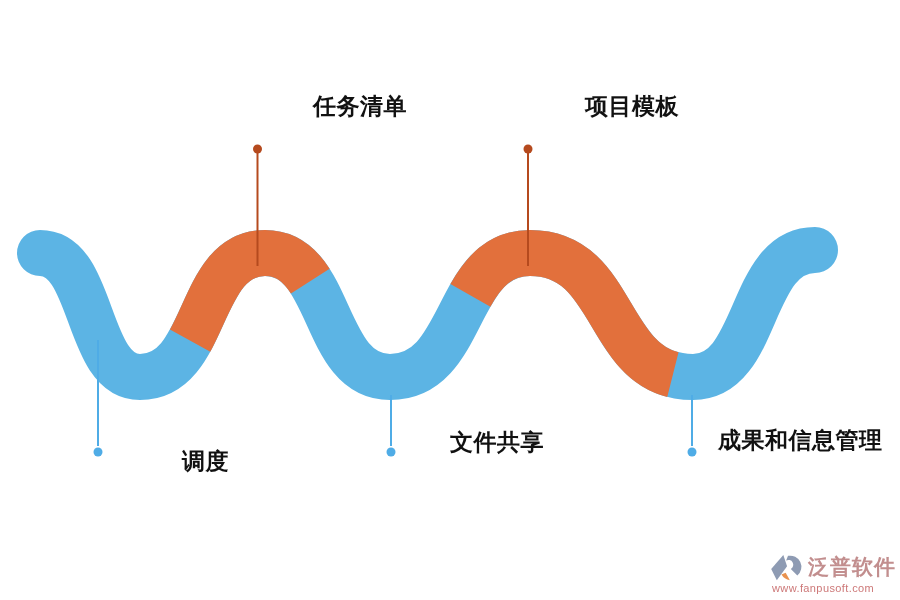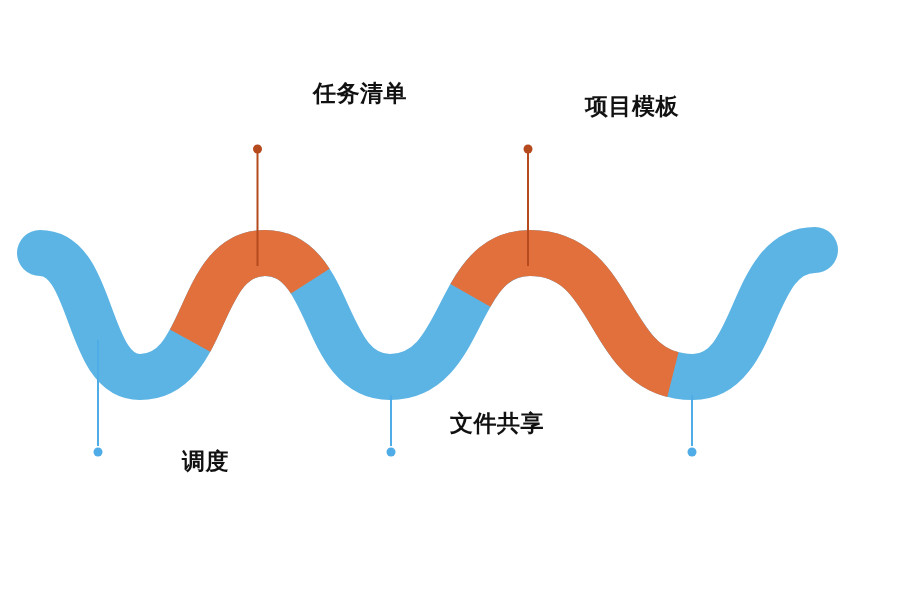--- a/index.html
+++ b/index.html
@@ -13,24 +13,24 @@
   .stage svg.diagram{position:absolute;left:0;top:0;}
   .lbl{
     position:absolute;
     font-size:23px;
     font-weight:bold;
     color:#111111;
     letter-spacing:0.5px;
     white-space:nowrap;
     line-height:1;
   }
-  .lbl-task-list{left:313px;top:82px;}
+  .lbl-task-list{left:313px;top:95px;}
   .lbl-project-template{left:585px;top:95px;text-align:right;}
   .lbl-scheduling{left:182px;top:450px;}
-  .lbl-file-sharing{left:450px;top:412px;}
+  .lbl-file-sharing{left:450px;top:431px;}
   .lbl-results{left:718px;top:429px;}
   .watermark{
     position:absolute;
     left:770px;top:554px;
     width:126px;
     line-height:1;
   }
   .wm-row{display:flex;align-items:flex-start;}
   .wm-logo{width:36px;height:28px;flex:0 0 auto;}
   .wm-brand{
@@ -82,15 +82,27 @@
     <g>
       <line x1="692" y1="395" x2="692" y2="446" stroke-width="2" stroke="#4FACE6"></line>
       <circle cx="692" cy="452" r="4.5" fill="#4FACE6"></circle>
     </g>
   </svg>
 
   <div class="lbl lbl-task-list">任务清单</div>
   <div class="lbl lbl-project-template">项目模板</div>
   <div class="lbl lbl-scheduling">调度</div>
   <div class="lbl lbl-file-sharing">文件共享</div>
+  <div class="lbl lbl-results">成果和信息管理</div>
 
+  <div class="watermark">
+    <div class="wm-row">
+      <svg class="wm-logo" viewBox="0 0 38 30">
+        <path d="M1 16 L14 1 L18 13 L7 28 Z" fill="#8e9bb3"></path>
+        <path d="M19 2 a12 12 0 0 1 10 21 l-7 -7 a5 5 0 0 0 -5 -9 z" fill="#8e9bb3"></path>
+        <path d="M12 22 a12 12 0 0 0 9 6 l-4.5 -8 z" fill="#e8924f"></path>
+      </svg>
+      <div class="wm-brand">泛普软件</div>
+    </div>
+    <div class="wm-url">www.fanpusoft.com</div>
+  </div>
 
 </div>
 
 </body></html>

